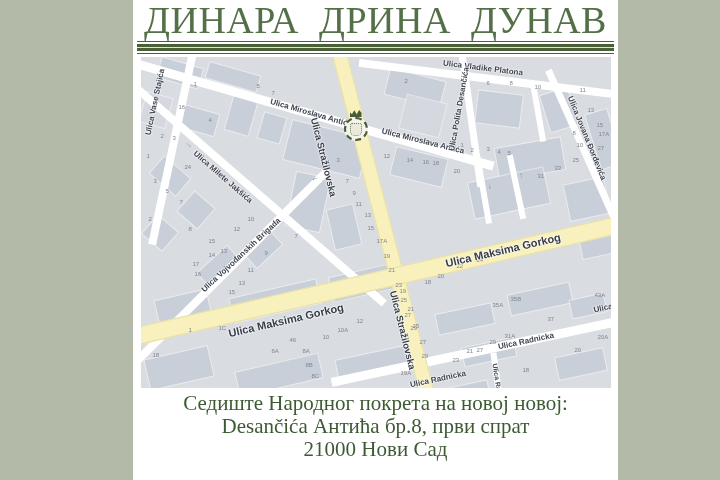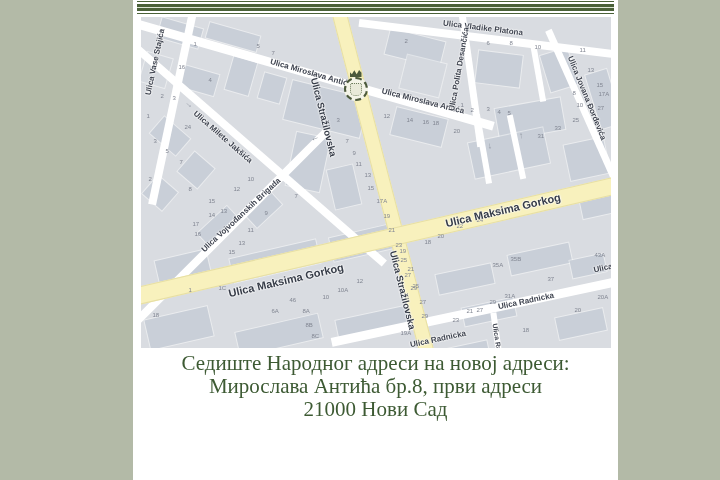--- a/index.html
+++ b/index.html
@@ -28,20 +28,21 @@
   .crest .core{width:10px;height:11px;border:1px dotted #6c7c5c;border-radius:2px 2px 5px 5px;background:#e9ead9}
   
   .footer{margin-top:4px;text-align:center;color:#3d5a33;font-size:21px;line-height:23px}
 </style>
 </head>
 <body>
 
 <div class="content">
 
   <header>
+    <h1 class="masthead-title">ДИНАРА ДРИНА ДУНАВ</h1>
     <div class="masthead-band"></div>
   </header>
 
   <div class="map">
     <div>
         <span class="bld" style="left: 18px; top: 6px; width: 42px; height: 20px; transform: rotate(16deg);"></span>
         <span class="bld" style="left: 66px; top: 12px; width: 52px; height: 16px; transform: rotate(16deg);"></span>
         <span class="bld lt" style="left: 2px; top: 38px; width: 26px; height: 30px; transform: rotate(16deg);"></span>
         <span class="bld" style="left: 36px; top: 52px; width: 40px; height: 22px; transform: rotate(16deg);"></span>
         <span class="bld" style="left: 88px; top: 42px; width: 24px; height: 34px; transform: rotate(16deg);"></span>
@@ -210,18 +211,18 @@
       </div>
     <div class="crest">
       <div class="crown"></div>
       <div class="ring">
         <div class="core"></div>
       </div>
     </div>
   </div>
 
   <footer class="footer">
-    <div>Седиште Народног адреси на новој адреси:</div>
-    <div>Мирослава Антића бр.8, први адреси</div>
+    <div>Седиште Народног покрета на новој новој:</div>
+    <div>Desančića Антића бр.8, први спрат</div>
     <div>21000 Нови Сад</div>
   </footer>
 
 </div>
 
 </body></html>

